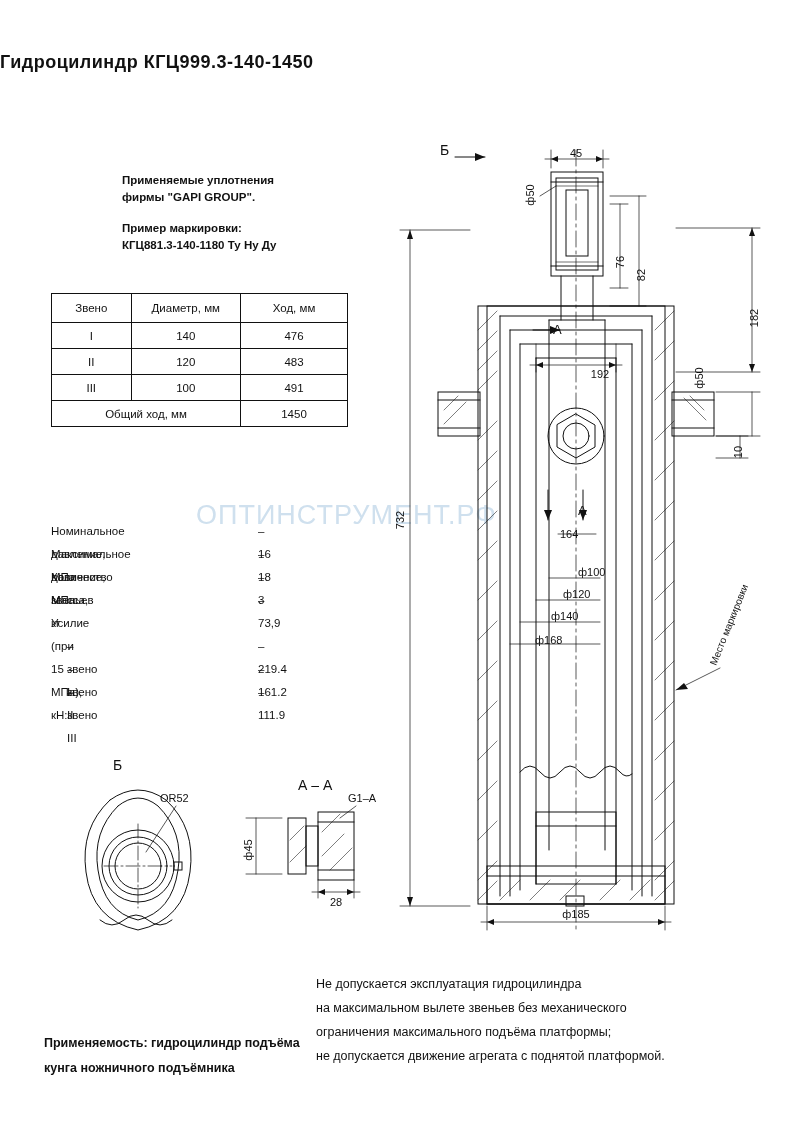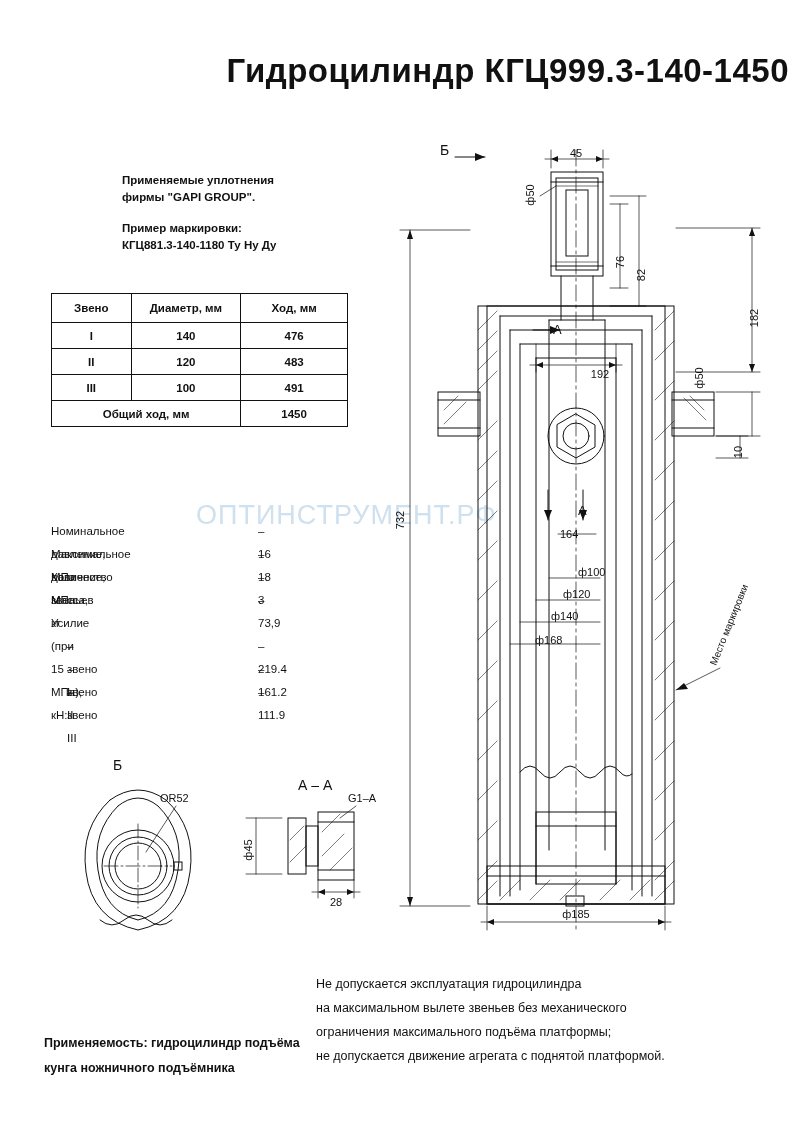--- a/index.html
+++ b/index.html
@@ -8,35 +8,35 @@
     background:#ffffff;
     font-family:"Liberation Sans", sans-serif;
     color:#111;
     position:relative;
     overflow:hidden;
   }
   .page{position:absolute;left:0;top:0;width:793px;height:1123px;}
 
   
   .title{
-    position:absolute;left:0;top:52px;width:789px;text-align:right;
-    font-size:33px;letter-spacing:0.5px;font-weight:600;
+    position:absolute;left:0;top:52px;width:789px;text-align:left;
+    font-size:18px;letter-spacing:0.5px;font-weight:600;
   }
 
   
   .txt{position:absolute;font-size:11.5px;white-space:pre;font-weight:bold;}
 
   
   .note1{left:122px;top:172px;line-height:17px;}
   .note2{left:122px;top:220px;line-height:17px;}
 
   
   .tbl{position:absolute;left:51px;top:293px;width:297px;border-collapse:collapse;}
   .tbl td,.tbl th{
-    border:1px solid #111;text-align:center;font-weight:bold;
+    border:1px solid #111;text-align:center;font-weight:normal;
     font-size:11.5px;height:25px;padding:0;
   }
   .tbl th{height:28px;}
   .tbl .c1{width:82px;}
   .tbl .c2{width:113px;margin-left:44px;}
   .tbl .c3{width:112px;}
 
   
   .spec{position:absolute;left:51px;top:520px;font-size:11.5px;line-height:23px;}
   .spec .row{position:relative;height:23px;}

